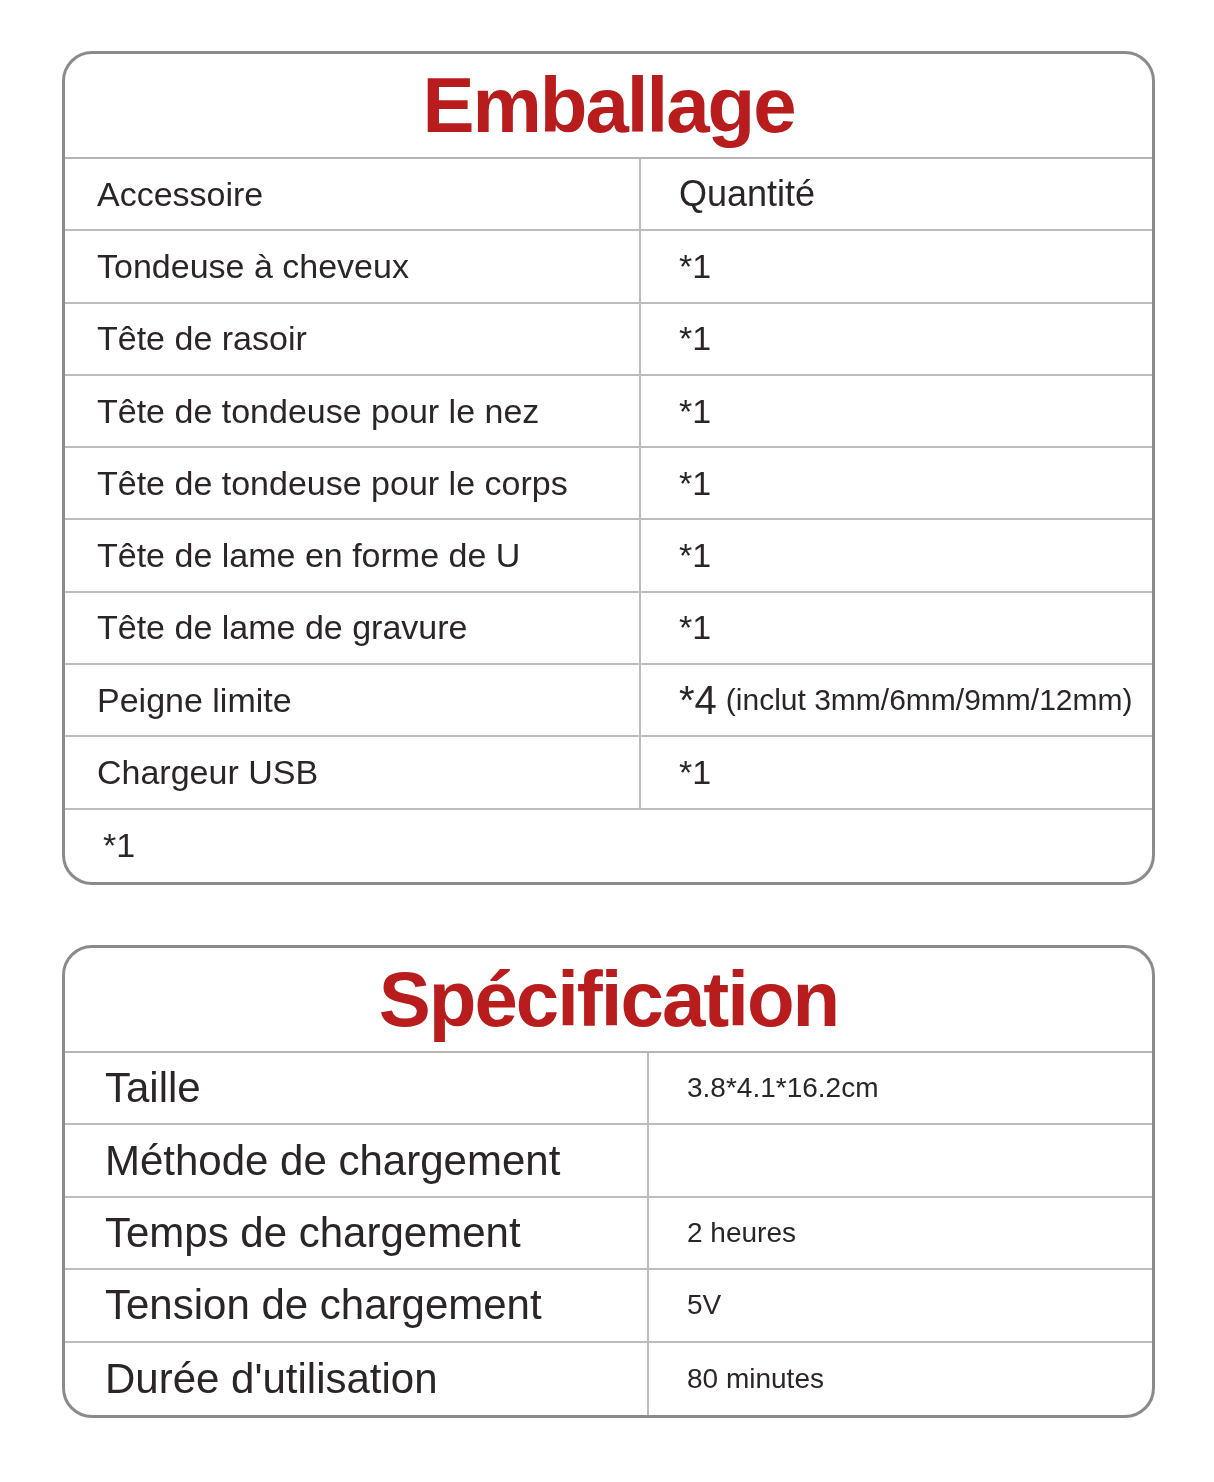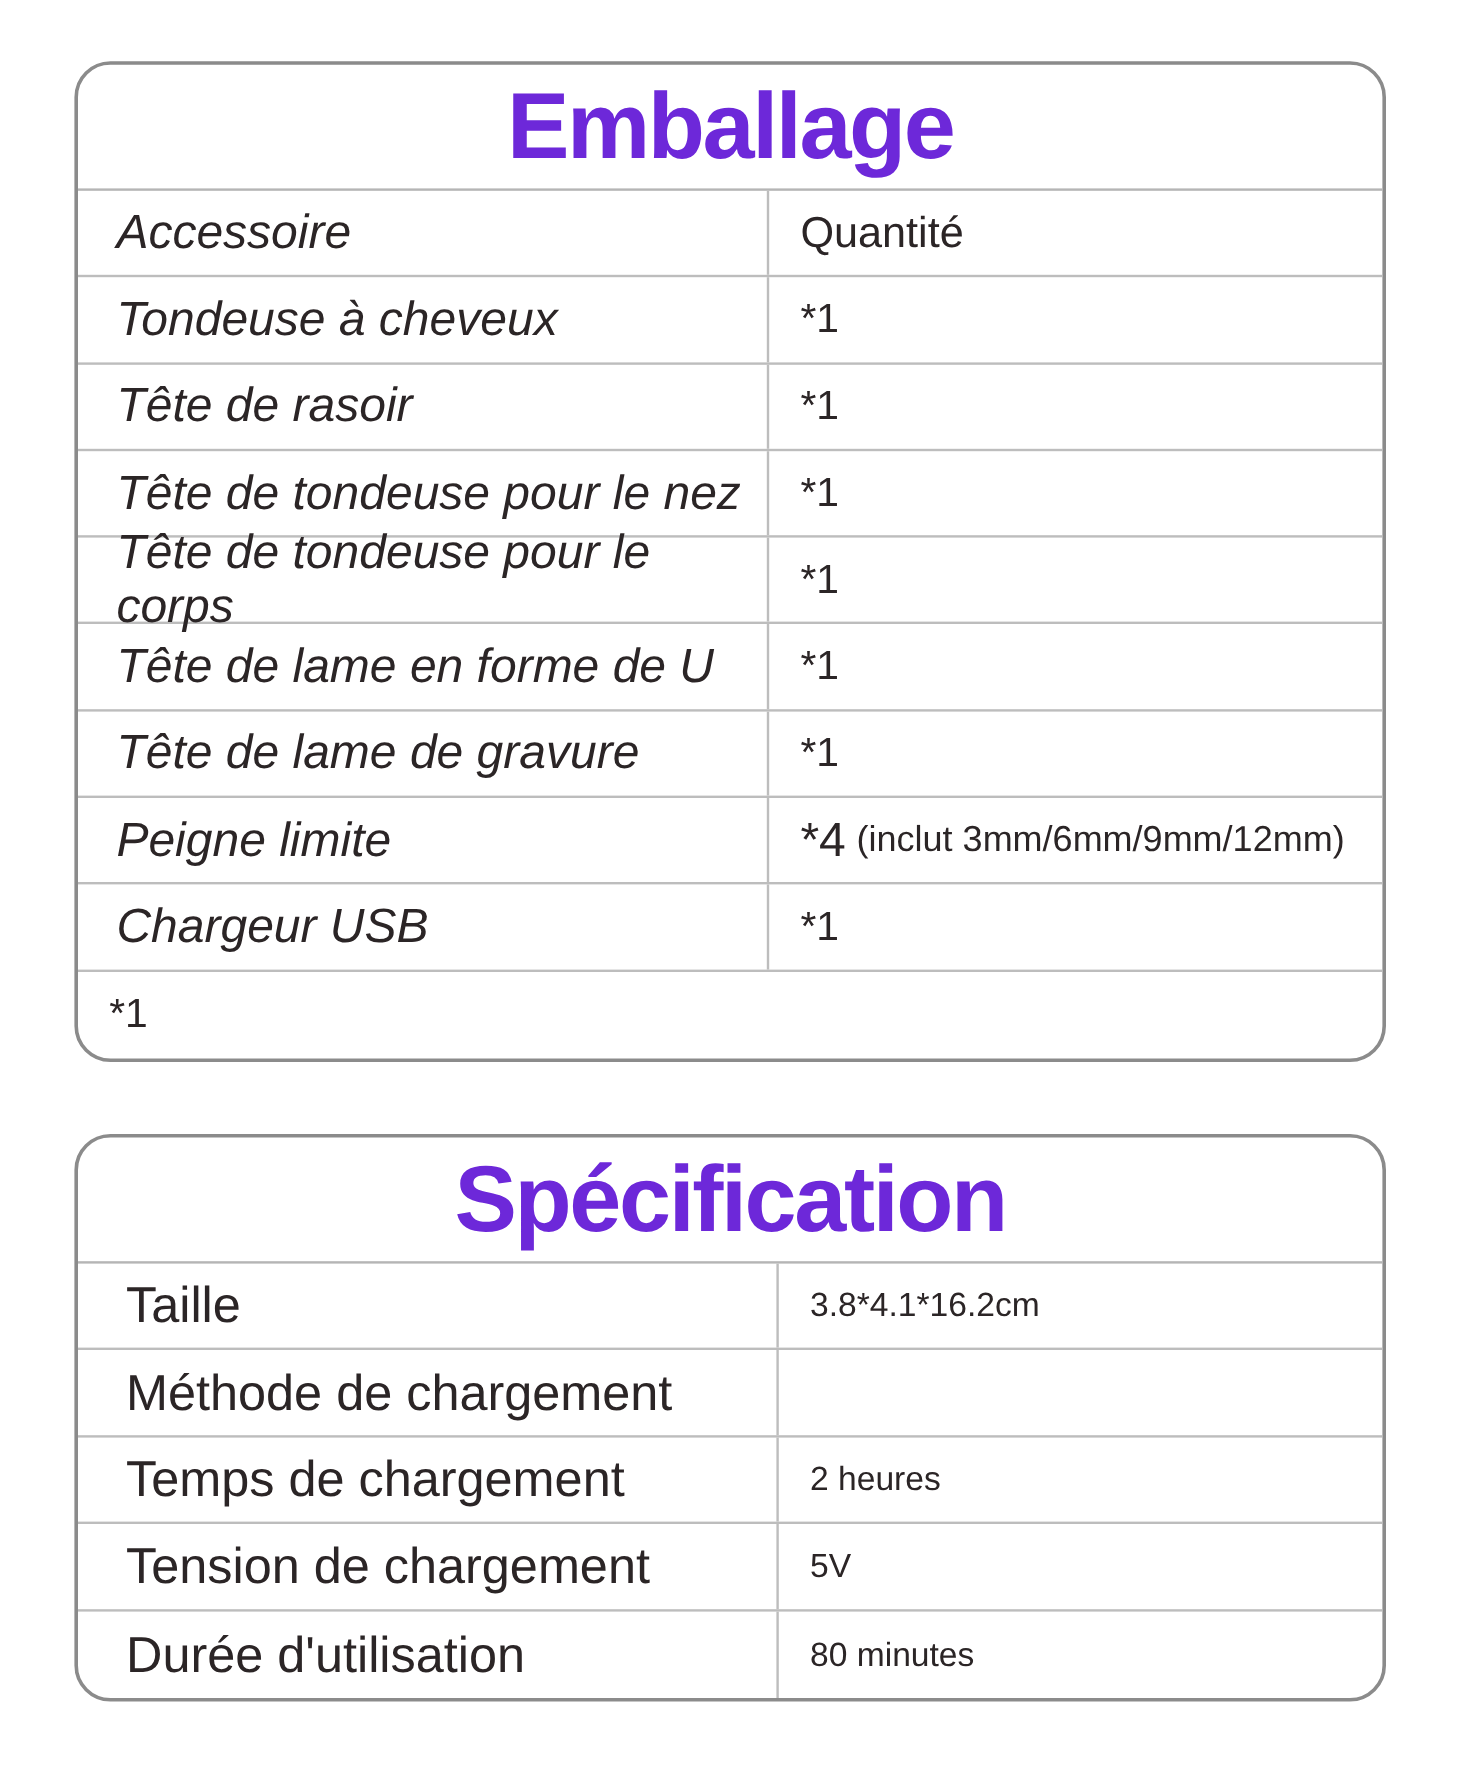--- a/index.html
+++ b/index.html
@@ -33,21 +33,21 @@
 
   .card-title {
     display: flex;
     align-items: center;
     justify-content: center;
     height: 103px;
     border-bottom: 2px solid #b5b5b5;
     font-size: 78px;
     font-weight: 700;
     letter-spacing: -2px;
-    color: #6d28d9;
+    color: #b91c1c;
   }
   .trow {
     display: flex;
     border-bottom: 2px solid #bdbdbd;
     box-sizing: border-box;
   }
   .trow:last-child { border-bottom: none; }
   #card-packaging .trow { height: 72.3px; }
   #card-spec .trow      { height: 72.4px; }
 
@@ -58,24 +58,25 @@
     border-right: 2px solid #bdbdbd;
     display: flex;
     align-items: center;
     padding-left: 32px;
   }
   .cell-r {
     flex: 1;
     display: flex;
     align-items: center;
     padding-left: 26px;
+    margin-left: 12px;
   }
 
   
-  #card-packaging .cell-l { font-size: 40px; font-style: italic; }
+  #card-packaging .cell-l { font-size: 34px; }
   #card-packaging .cell-r { font-size: 34px; }
   #card-packaging .header-row .cell-r { font-size: 36px; }
   .qty-lg  { font-size: 40px; }
   .qty-note {
     font-size: 30px;
     margin-left: 9px;
     white-space: nowrap;
   }
 
   

